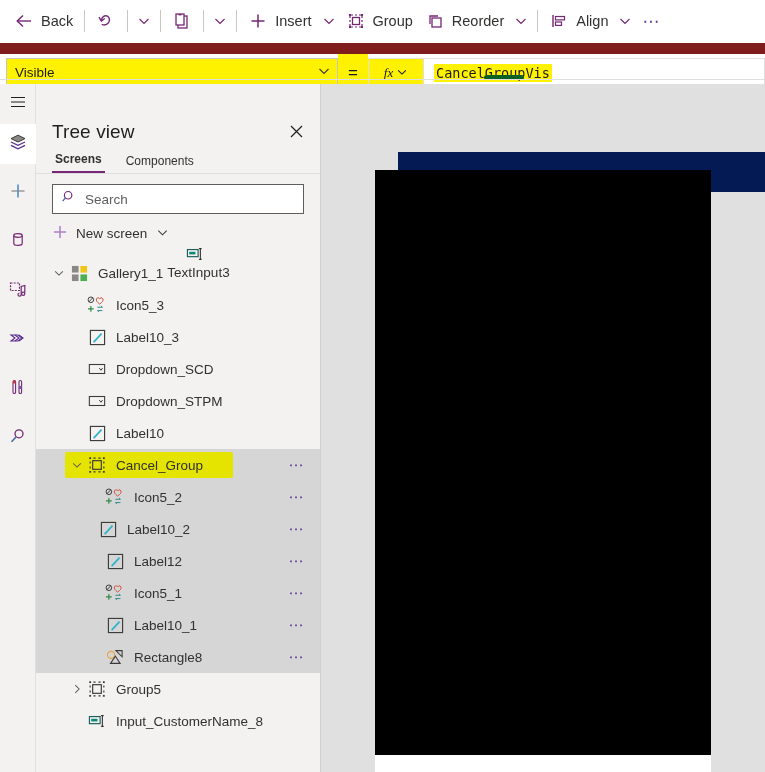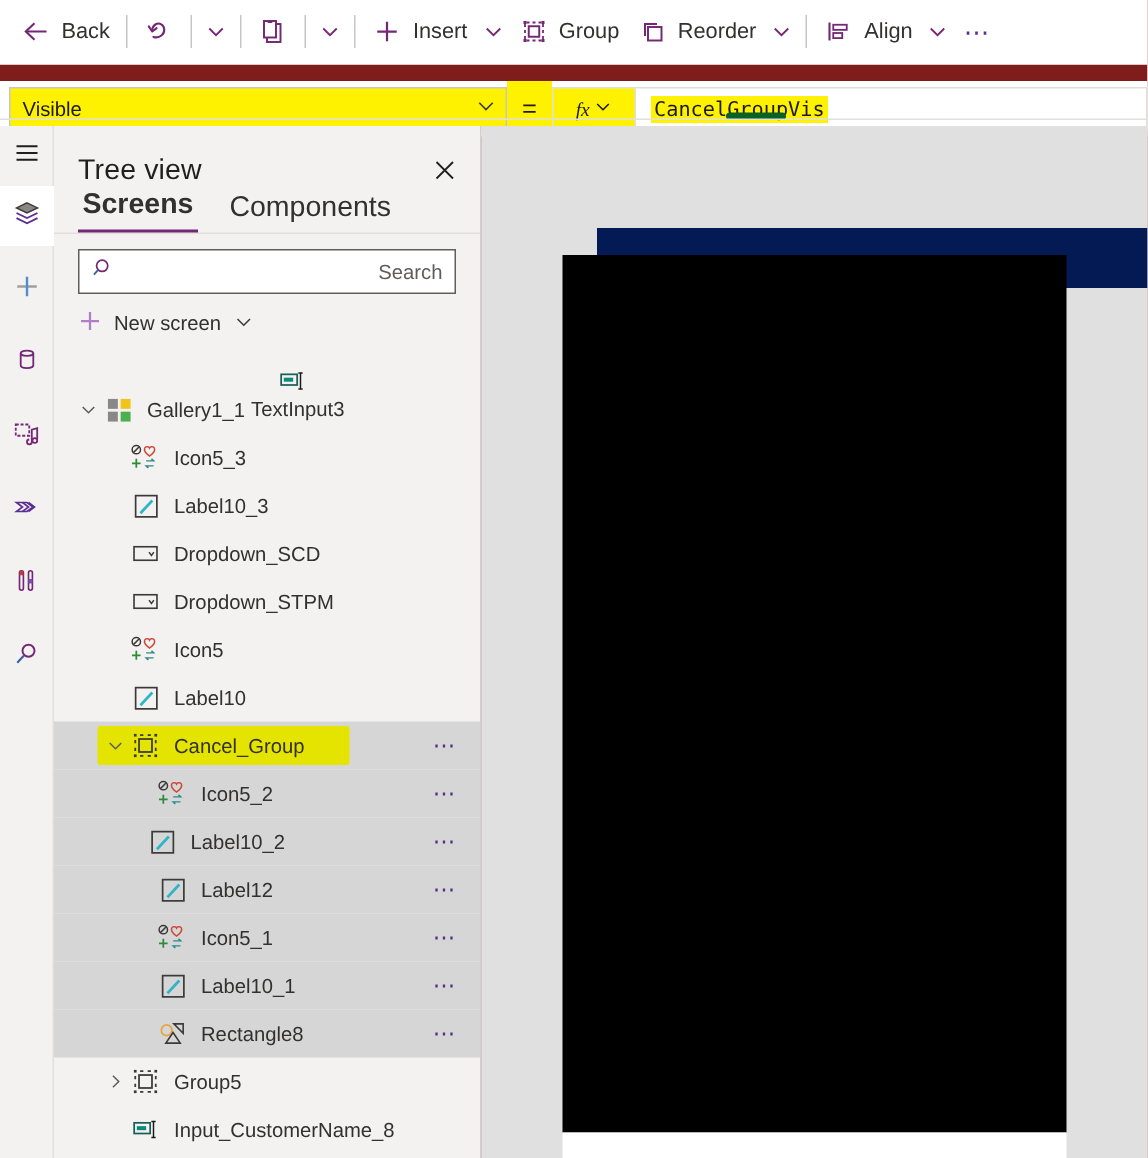--- a/index.html
+++ b/index.html
@@ -123,39 +123,40 @@
   .treepanel {
     position: absolute; left: 36px; top: 84px;
     width: 285px; height: 688px;
     background: #f3f2f1;
     border-right: 1px solid #d2d0ce;
     overflow: hidden;
   }
   .tv-header {
     height: 44px; display: flex; align-items: center;
     padding: 15px 10px 0 16px;
+    margin-top: 18px;
   }
   .tv-title { font-size: 19px; color: #201f1e; flex: 1; letter-spacing: .1px; }
   .tv-close {
     width: 28px; height: 28px; display: flex; align-items: center; justify-content: center;
     cursor: default;
   }
   .tv-tabs {
     display: flex; align-items: flex-end; height: 28px;
     padding-left: 16px; border-bottom: 1px solid #e1dfdd;
   }
   .tv-tab {
-    font-size: 19px; color: #323130; padding: 0 3px 5px 3px;
+    font-size: 12px; color: #323130; padding: 0 3px 5px 3px;
     margin-right: 18px; cursor: default;
   }
   .tv-tab.active { font-weight: bold; border-bottom: 2px solid #742774; }
   .tv-search-wrap { padding: 10px 16px 0 16px; }
   .tv-search {
     height: 30px; border: 1px solid #605e5c; background: #ffffff;
-    display: flex; align-items: center; padding: 0 8px; gap: 8px; justify-content: space-between;
+    display: flex; align-items: center; padding: 0 8px; gap: 8px;
   }
   .tv-search .ph { font-size: 13.5px; color: #605e5c; }
   .newscreen {
     display: flex; align-items: center; gap: 7px;
     padding: 9px 16px 8px 15px;
     font-size: 13.5px; color: #323130; cursor: default;
   }
   .newscreen .lbl { margin-right: 2px; }
 
   .tv-scroll {
@@ -552,33 +553,20 @@
         </div>
         <div class="tv-row" style="padding-left: 32px;">
           <span class="twisty"></span>
           <span class="ticon">
             <svg width="18" height="14" viewBox="0 0 20 14">
               <rect x="1.5" y="2" width="17" height="10" fill="none" stroke="#3b3a39" stroke-width="1.2"></rect>
               <path d="M12.6 6 L14.4 8.4 L16.2 6" fill="none" stroke="#3b3a39" stroke-width="1.1"></path>
             </svg>
           </span>
           <span class="tlabel">Dropdown_STPM</span>
-        </div>
-        <div class="tv-row" style="padding-left: 32px;">
-          <span class="twisty"></span>
-          <span class="ticon">
-            <svg width="20" height="18" viewBox="0 0 22 20">
-              <circle cx="4.2" cy="4.2" r="3.1" fill="none" stroke="#3b3a39" stroke-width="1.1"></circle>
-              <path d="M2 6.4 L6.4 2" stroke="#3b3a39" stroke-width="1.1"></path>
-              <path d="M12 7.3 C9.2 5 10 1.6 12.6 2.1 C13.3 2.25 13.8 2.7 14 3.1 C14.2 2.7 14.7 2.25 15.4 2.1 C18 1.6 18.8 5 16 7.3 L14 9 Z" fill="none" stroke="#d04a3a" stroke-width="1.1"></path>
-              <path d="M4.2 11 V17.5 M1 14.3 H7.4" stroke="#2e8b3a" stroke-width="1.3"></path>
-              <path d="M11.5 12.5 h5.5 l-1.6-1.5 M17 16.2 h-5.5 l1.6 1.5" fill="none" stroke="#2d8a8a" stroke-width="1.1"></path>
-            </svg>
-          </span>
-          <span class="tlabel">Icon5</span>
         </div>
         <div class="tv-row" style="padding-left: 32px;">
           <span class="twisty"></span>
           <span class="ticon">
             <svg width="17" height="17" viewBox="0 0 18 18">
               <rect x="1.5" y="1.5" width="15" height="15" fill="none" stroke="#3b3a39" stroke-width="1.2"></rect>
               <path d="M4.2 13.2 L12.6 4.2 L14 5.6 L5.6 14.6 Z" fill="#2fb5c8"></path>
             </svg>
           </span>
           <span class="tlabel">Label10</span>

